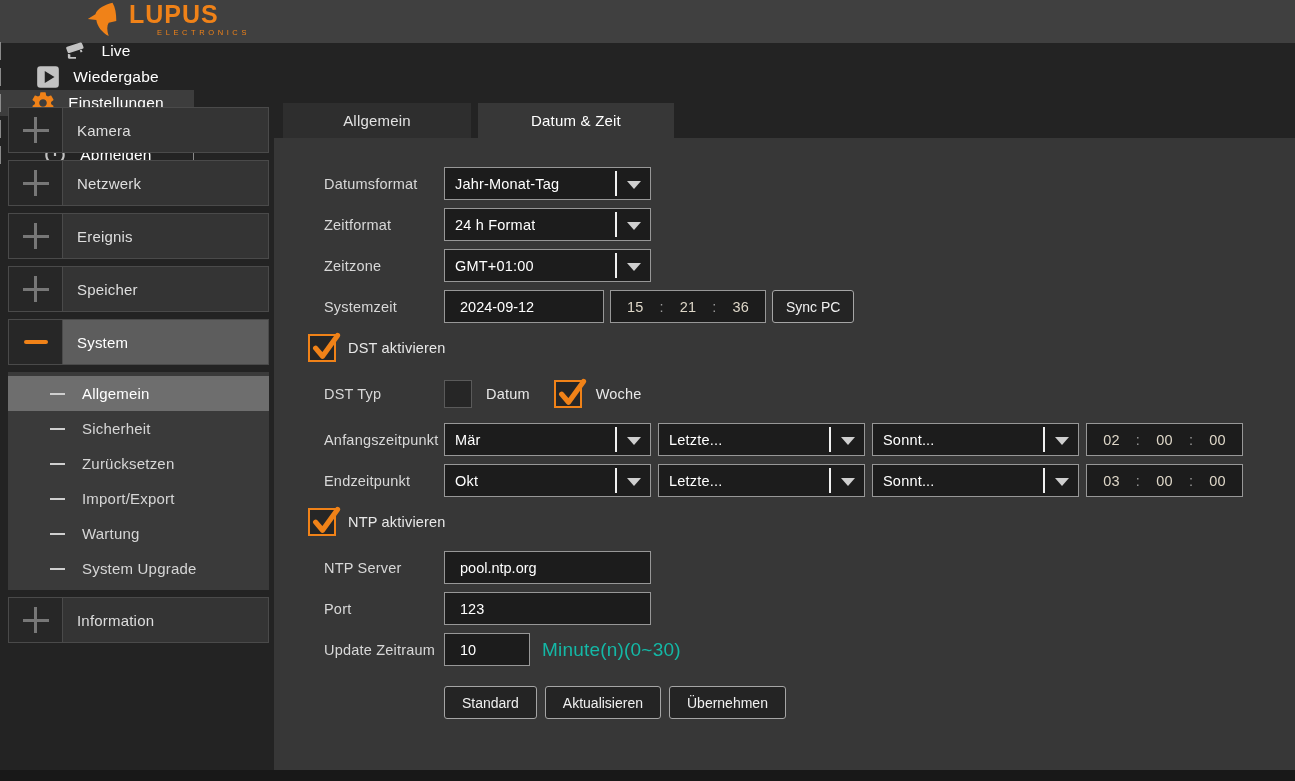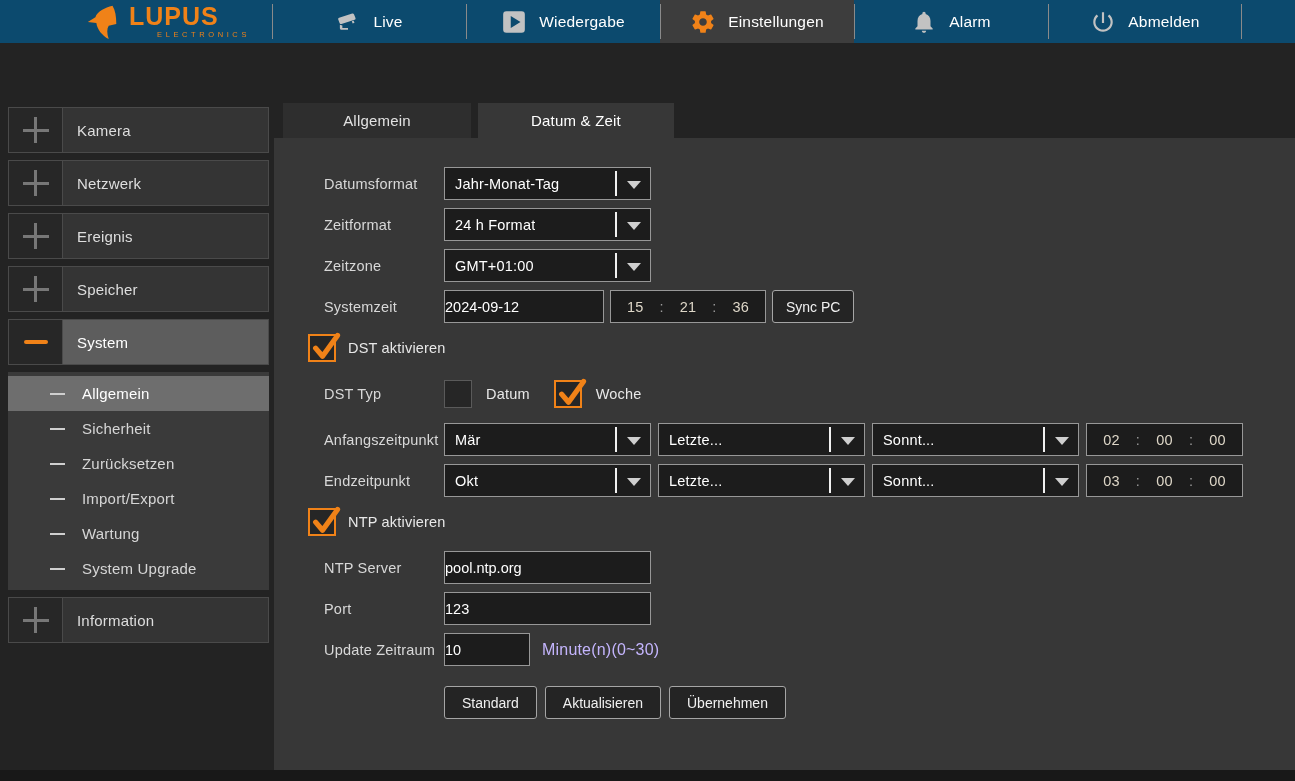--- a/index.html
+++ b/index.html
@@ -15,21 +15,21 @@
   :root{
     --orange:#f08218;
     --panel:#373737;
     --input-bg:#1c1c1c;
     --input-border:#979797;
   }
 
   
   .topbar{
     position:absolute; left:0; top:0; width:1295px; height:43px;
-    background:#0c4a6e; display:flex; align-items:stretch;
+    background:#404040; display:flex; align-items:stretch;flex-direction:column;
   }
   .logo{
     width:272px; display:flex; align-items:center; justify-content:flex-end;
     padding-right:22px; gap:7px;
   }
   .logo svg{ width:38px; height:38px; }
   .logo-text{ display:flex; flex-direction:column; line-height:1; }
   .logo-brand{ color:var(--orange); font-weight:bold; font-size:25px; letter-spacing:1px; }
   .logo-sub{ color:var(--orange); font-size:7.5px; letter-spacing:3.6px; margin-top:2px;padding-left:28px; }
   .nav-tab{
@@ -101,21 +101,21 @@
   .dd-value{ font-size:14.5px; color:#fff; white-space:nowrap; overflow:hidden; }
   .dd-divider{ position:absolute; right:33px; top:3px; bottom:3px; width:2px; background:#f0f0f0; }
   .dd-arrow{
     position:absolute; right:9px; top:13px; width:0; height:0;
     border-left:7px solid transparent; border-right:7px solid transparent;
     border-top:8px solid #cfcfcf;
   }
 
   .text-input{
     height:33px; background:var(--input-bg); border:1px solid var(--input-border);
-    color:#fff; font-size:14.5px; padding:0 0; font-family:"Liberation Sans", sans-serif;
+    color:#fff; font-size:14.5px; padding:0 15px; font-family:"Liberation Sans", sans-serif;
     outline:none;
   }
   .w207{ width:207px; }
   .w160{ width:160px; margin-right:6px; }
   .w86{ width:86px; }
 
   .timebox{
     width:156px; height:33px; background:var(--input-bg); border:1px solid var(--input-border);
     display:flex; align-items:center; justify-content:space-evenly;
     font-size:14.5px; color:#ded7c8; margin-right:6px;
@@ -136,21 +136,21 @@
     width:28px; height:28px; background:#262626; border:1px solid #5a5a5a;
     position:relative; cursor:pointer; flex-shrink:0;
   }
   .checkbox.checked{ border:2px solid var(--orange); }
   .checkbox svg{ position:absolute; left:1px; top:-4px; width:30px; height:30px; overflow:visible; }
   .checkbox svg polyline{ fill:none; stroke:var(--orange); stroke-width:4.5; stroke-linecap:round; stroke-linejoin:round; }
   .chk-label{ margin-left:12px; font-size:14.5px; color:#e8e8e8; }
   .dsttyp-row{ margin-bottom:13px; }
   .dsttyp-row .opt-label{ margin:0 24px 0 14px; font-size:14.5px; color:#e8e8e8; }
   .dsttyp-row .opt-label.last{ margin-right:0; }
-  .suffix{ margin-left:12px; font-size:16px; color:#c4b5fd; }
+  .suffix{ margin-left:12px; font-size:19px; color:#14b8a6; }
   .mb11{ margin-bottom:11px; }
 </style>
 </head>
 <body>
 
 <header class="topbar">
   <div class="logo">
     <svg viewBox="0 0 40 40">
       <path fill="#f08218" d="M30 3 C22 5 14 9 12 15 L4 20 L13 21 C14 28 19 34 26 38 C24 32 24 27 26 24 L34 22 C34 14 33 8 30 3 Z"></path>
     </svg>

